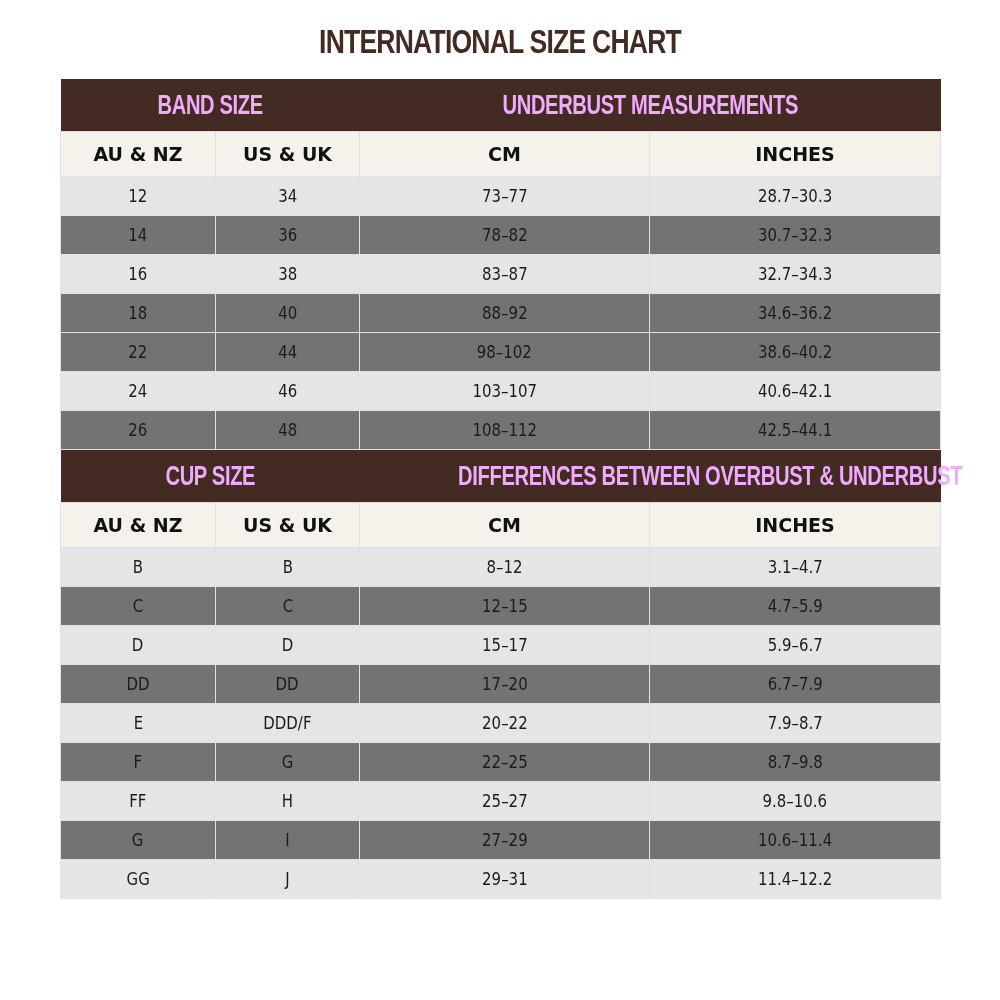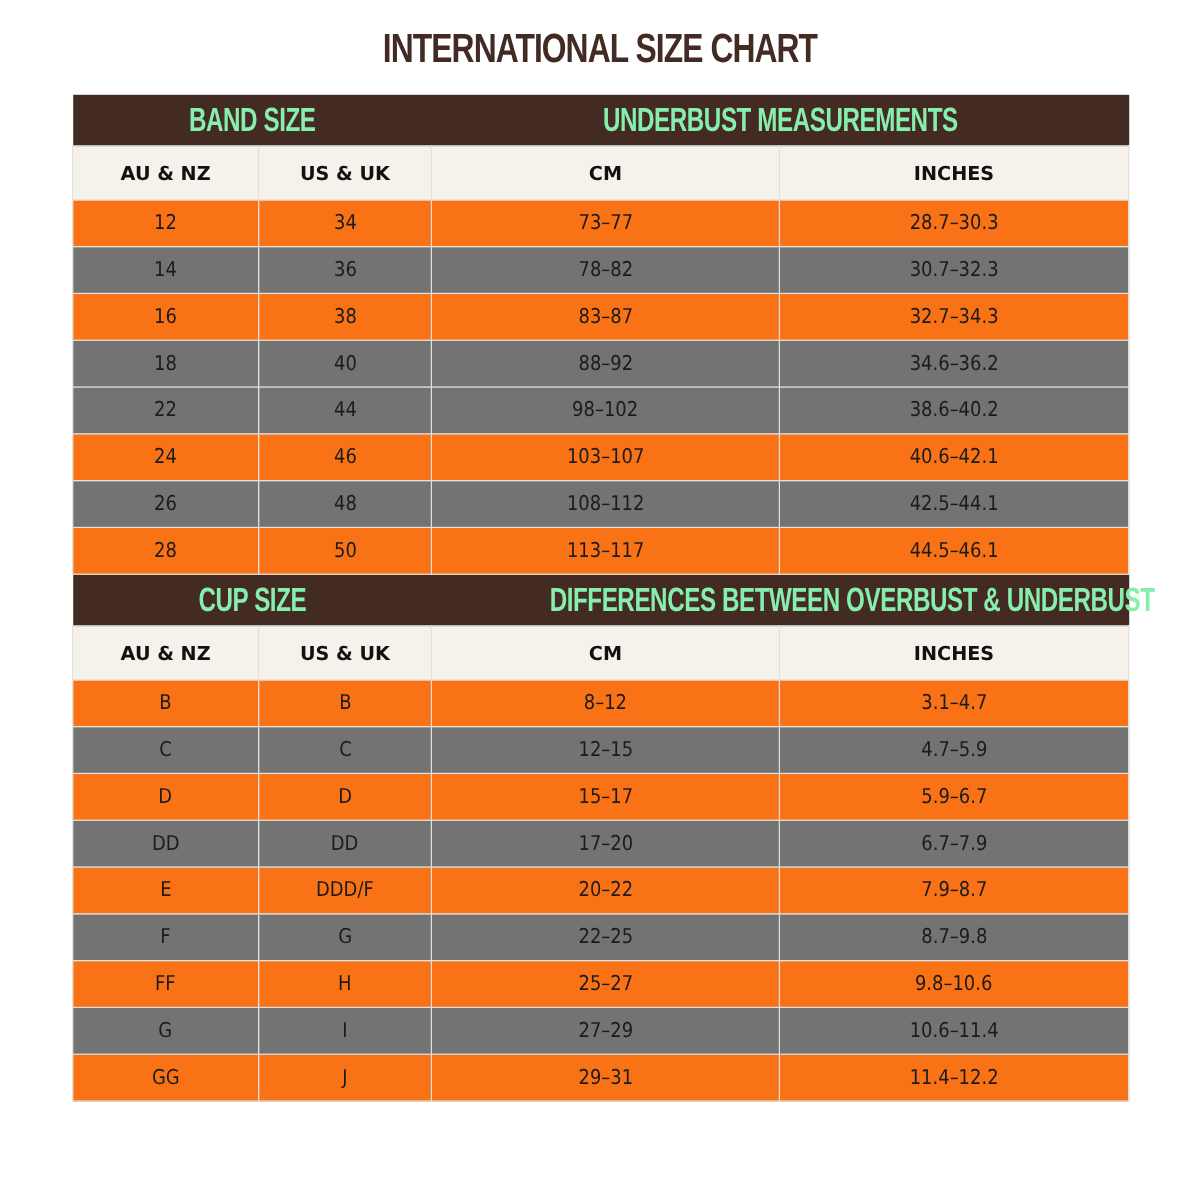--- a/index.html
+++ b/index.html
@@ -6,36 +6,36 @@
   body { width:1000px; height:1000px; position:relative; overflow:hidden; font-family:"DejaVu Sans", sans-serif; color:#1b1b1b; }
   .title {
     position:absolute; left:0; top:22px; width:1000px; text-align:center;
     font-family:"Liberation Sans", sans-serif; font-weight:bold; font-size:34px;
     color:#432b23; letter-spacing:-1px; transform:scaleX(0.78); transform-origin:center;
   }
   .sheet { position:absolute; left:60px; top:79px; width:880px; }
   table { border-collapse:collapse; width:880px; table-layout:fixed; }
   col.c1 { width:155px; } col.c2 { width:144px; } col.c3 { width:290px; } col.c4 { width:291px; }
   .sec-head td {
-    background:#432b23; color:#86efac; height:42px; padding:0; text-align:center;
+    background:#432b23; color:#f0abfc; height:52px; padding:0; text-align:center;
     font-family:"Liberation Sans", sans-serif; font-weight:bold; font-size:28px;
     letter-spacing:-0.5px;
   }
   .sec-head td span { display:inline-block; transform:scaleX(0.72); transform-origin:center; white-space:nowrap; }
   .sub-head td {
-    background:#f5f2ec; height:42px; text-align:center; font-weight:bold; font-size:16px;
+    background:#f5f2ec; height:42px; text-align:center; font-weight:bold; font-size:19px;
     color:#111; border:1px solid #e3e0dc; font-family:"DejaVu Sans", sans-serif;
   }
   .row td {
     height:38px; text-align:center; font-size:17px; color:#1b1b1b;
     border:1px solid #e2e2e2; font-family:"DejaVu Sans", sans-serif; padding:0;
   }
   .row td span { display:inline-block; transform:scaleX(0.88); }
   .row.alt td { background:#737373; }
-  .row.plain td { background:#f97316; }
+  .row.plain td { background:#e5e5e5; }
 </style>
 </head>
 <body>
 
 <div class="title">INTERNATIONAL SIZE CHART</div>
 
 <div class="sheet">
   <table>
     <colgroup>
         <col class="c1">
@@ -88,26 +88,20 @@
           <td><span>24</span></td>
           <td><span>46</span></td>
           <td><span>103–107</span></td>
           <td><span>40.6–42.1</span></td>
         </tr>
         <tr class="row alt">
           <td><span>26</span></td>
           <td><span>48</span></td>
           <td><span>108–112</span></td>
           <td><span>42.5–44.1</span></td>
-        </tr>
-        <tr class="row plain">
-          <td><span>28</span></td>
-          <td><span>50</span></td>
-          <td><span>113–117</span></td>
-          <td><span>44.5–46.1</span></td>
         </tr>
       </tbody>
     <tbody id="cup-body">
       <tr class="sec-head">
         <td colspan="2"><span>CUP SIZE</span></td>
         <td colspan="2"><span>DIFFERENCES BETWEEN OVERBUST &amp; UNDERBUST</span></td>
       </tr>
       <tr class="sub-head">
         <td>AU &amp; NZ</td>
         <td>US &amp; UK</td>

